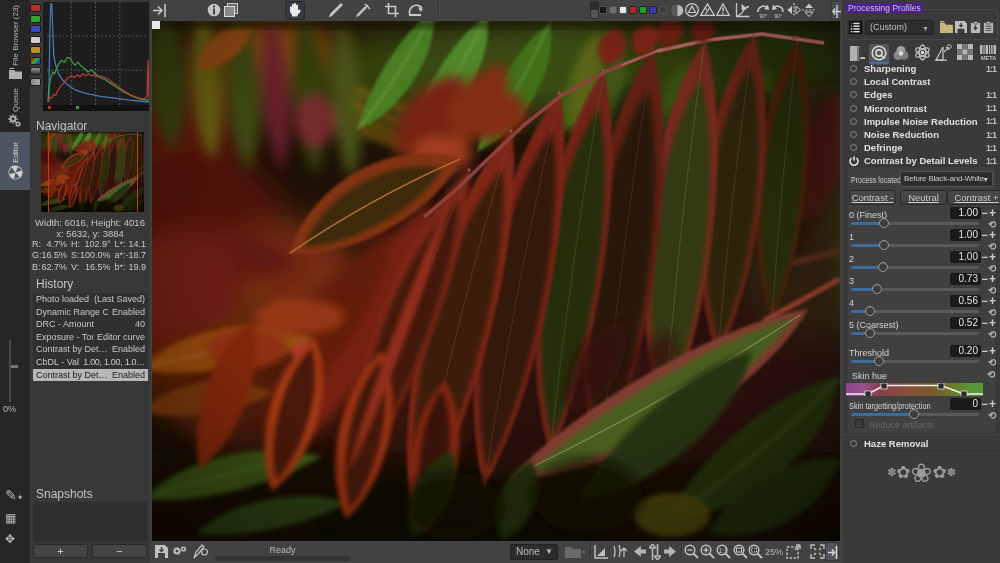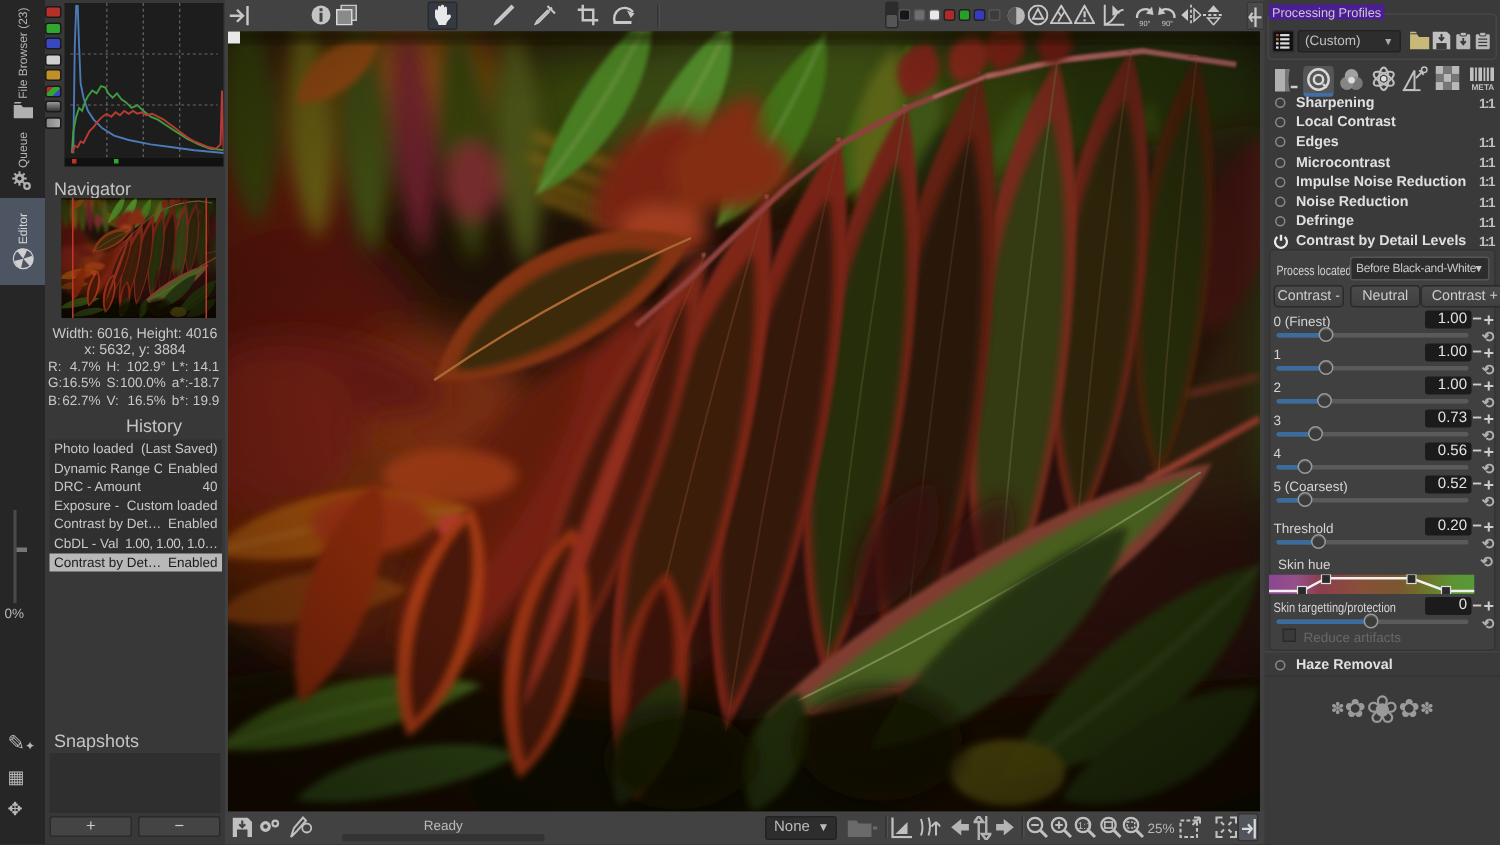--- a/index.html
+++ b/index.html
@@ -52,21 +52,21 @@
 #ppframe { position:absolute; left:2px; top:9px; width:153px; height:31px; border:1px solid #464646; border-radius:3px;}
 #pplabel { position:absolute; left:3px; top:3px; background:#4c1d95; padding:0 2px; font-size:8.5px; color:#cacaca;}
 .rbtn { position:absolute; background:#424242; border:1px solid #2e2e2e; border-radius:2px; }
 #ppdrop { position:absolute; left:22px; top:20px; width:69px; height:15px; background:#2d2d2d; border:1px solid #222; border-radius:2px; color:#c0c0c0; font-size:9px; line-height:13px; padding-left:4px;}
 .tabbtn { position:absolute; top:44px; width:20px; height:18px; border-radius:2px;}
 .tabbtn.sel { background:#565656; box-shadow:0 2.5px 0 #3f6fa5; }
 .toolhead { display:flex; align-items:center; height:13.2px; padding:0 4px; color:#e0e0e0; font-weight:bold; font-size:9.5px; white-space:nowrap;}
 .toolhead .r { margin-left:auto; font-weight:bold; font-size:9px; color:#c0c0c0; letter-spacing:-1px;}
 .pwr { width:7px; height:7px; border:1.2px solid #8a8a8a; border-radius:50%; margin:0 7px 0 3px; flex:none;}
 .cbdlbox { position:absolute; left:3px; top:166px; width:151px; height:268px; background:#404040; border:1px solid #333; border-radius:3px; }
-button.rt { background:linear-gradient(#4a4a4a,#404040); border:1px solid #2a2a2a; color:#ccc; border-radius:3px; font-size:10px; font-family:"Liberation Sans",sans-serif;}
+button.rt { background:linear-gradient(#4a4a4a,#404040); border:1px solid #2a2a2a; color:#ccc; border-radius:3px; font-size:10px; font-family:"Liberation Sans",sans-serif;text-decoration:underline;}
 .slgrp { position:absolute; left:6px; width:147px; height:21px; }
 .sllabel { font-size:9px; color:#d4d4d4; }
 .valbox { position:absolute; right:15px; top:-1px; width:31px; height:12px; background:#1b1b1b; color:#e4e4e4; font-size:10px; text-align:right; padding-right:3px; border-radius:2px; line-height:12px;}
 .minus { position:absolute; right:8px; top:-1px; color:#ccc; font-size:11px; font-weight:bold; line-height:12px;}
 .plus { position:absolute; right:0px; top:-1px; color:#ccc; font-size:12px; font-weight:bold; line-height:12px;}
 .sltrack { position:absolute; left:2px; top:13.5px; width:128px; height:3px; background:#5a5a5a; border-radius:2px; }
 .slfill { position:absolute; left:0; top:0; height:3px; background:#3a6d9e; border-radius:2px;}
 .slhandle { position:absolute; top:-4px; width:10px; height:10px; border-radius:50%; background:#3c3c3c; border:1px solid #9a9a9a; box-shadow:inset 0 1px 0 #555;}
 .slreset { position:absolute; right:0px; top:11px; color:#b0b0b0; font-size:10px; font-weight:bold; transform:scaleX(-1);}
 </style>
@@ -183,37 +183,37 @@
               <td class="n">62.7%</td>
               <td>V:</td>
               <td class="n">16.5%</td>
               <td>b*:</td>
               <td class="n">19.9</td>
             </tr>
       </tbody>
         </table>
     </div>
     <div id="hist">
-      <div class="panellabel" style="padding-top:1px;margin-left:48px;">History</div>
+      <div class="panellabel" style="padding-top:1px;">History</div>
       <div style="margin:1px 2px 0 3px;">
         <div class="hrow">
             <span>Photo loaded</span>
             <span class="v">(Last Saved)</span>
           </div>
         <div class="hrow">
             <span>Dynamic Range C…</span>
             <span class="v">Enabled</span>
           </div>
         <div class="hrow">
             <span>DRC - Amount</span>
             <span class="v">40</span>
           </div>
         <div class="hrow">
             <span>Exposure - Tone…</span>
-            <span class="v">Custom loaded</span>
+            <span class="v">Editor curve</span>
           </div>
         <div class="hrow">
             <span>Contrast by Det…</span>
             <span class="v">Enabled</span>
           </div>
         <div class="hrow">
             <span>CbDL - Value</span>
             <span class="v" style="letter-spacing:-0.3px">1.00, 1.00, 1.0…</span>
           </div>
         <div class="hrow sel">
@@ -350,21 +350,21 @@
             <circle cx="5" cy="6" r="3.6"></circle>
             <circle cx="5" cy="6" r="1.5" fill="#424242"></circle>
             <circle cx="11.5" cy="4" r="2.6"></circle>
             <circle cx="11.5" cy="4" r="1.1" fill="#424242"></circle>
           </g>
         </svg>
       <svg class="abs" style="left:42px;top:3px" width="16" height="15" viewBox="0 0 16 15">
           <path d="M2,14 L4,8 10,1 12,3 6,10 Z" fill="none" stroke="#c0c0c0" stroke-width="1.3"></path>
           <circle cx="12.5" cy="8" r="3" fill="none" stroke="#c0c0c0" stroke-width="1.2"></circle>
         </svg>
-      <div class="abs" style="left:78px;top:4px;width:135px;height:13px;">
+      <div class="abs" style="left:65px;top:4px;width:135px;height:13px;">
         <div style="text-align:center;font-size:9px;color:#bbb;">Ready</div>
         <div style="margin-top:1px;height:5px;background:#333;border-radius:2px;"></div>
       </div>
       <div class="abs" style="left:360px;top:3px;width:48px;height:16px;background:#2d2d2d;border:1px solid #222;border-radius:2px;color:#bbb;font-size:10px;line-height:14px;padding-left:5px;">None<span style="position:absolute;right:4px;top:0px;font-size:8px;">▼</span></div>
       <svg class="abs" style="left:415px;top:4px" width="20" height="14" viewBox="0 0 20 14">
           <g fill="#6a6a6a">
             <path d="M0,2 L6,2 7.5,4 16,4 16,13 0,13 Z"></path>
             <rect x="17" y="6" width="3" height="2"></rect>
           </g>
         </svg>

